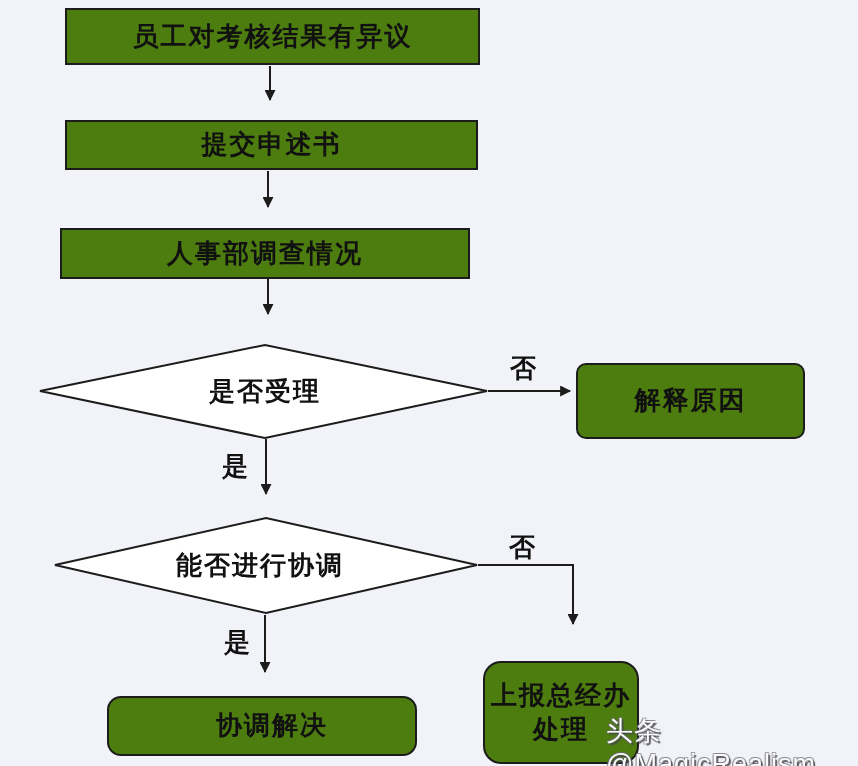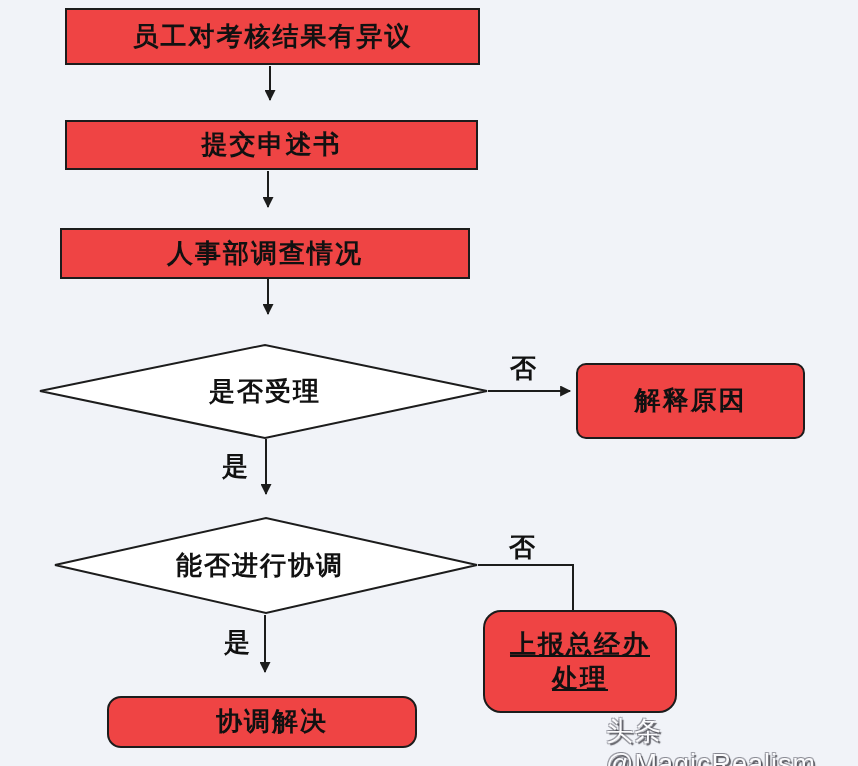--- a/index.html
+++ b/index.html
@@ -16,21 +16,21 @@
     position: absolute;
     left: 0; top: 0;
     z-index: 1;
   }
   .node {
     position: absolute;
     z-index: 2;
     display: flex;
     align-items: center;
     justify-content: center;
-    background: #ef4444;
+    background: #4d7c0f;
     border: 2px solid #1c1c1c;
     box-sizing: border-box;
     font-size: 26px;
     font-weight: 600;
     letter-spacing: 2px;
     text-align: center;
     line-height: 1.3;
     white-space: pre-line;
   }
   .rounded-sm { border-radius: 10px; }
@@ -100,24 +100,24 @@
   <div class="node" style="left:65px; top:120px; width:413px; height:50px;text-align:right;">提交申述书</div>
 
   <div class="node" style="left:60px; top:228px; width:410px; height:51px;">人事部调查情况</div>
 
   <div class="diamond-label" style="left:165px; top:374px; width:200px; height:35px;">是否受理</div>
 
   <div class="node rounded-sm" style="left:576px; top:363px; width:229px; height:76px;">解释原因</div>
 
   <div class="diamond-label" style="left:145px; top:548px; width:230px; height:35px;">能否进行协调</div>
 
-  <div class="node rounded-lg" style="left:483px; top:610px; width:194px; height:103px;text-decoration:underline;">上报总经办
+  <div class="node rounded-lg" style="left:483px; top:661px; width:156px; height:103px;">上报总经办
 处理</div>
 
-  <div class="node rounded-md" style="left:107px; top:696px; width:310px; height:52px;padding-left:20px;">协调解决</div>
+  <div class="node rounded-md" style="left:107px; top:696px; width:310px; height:60px;padding-left:20px;">协调解决</div>
 
   <div class="edge-label" style="left:508px; top:351px;">否</div>
 
   <div class="edge-label" style="left:220px; top:449px;">是</div>
 
   <div class="edge-label" style="left:507px; top:530px;">否</div>
 
   <div class="edge-label" style="left:222px; top:625px;">是</div>
 
   <div class="watermark">头条@MagicRealism</div>

